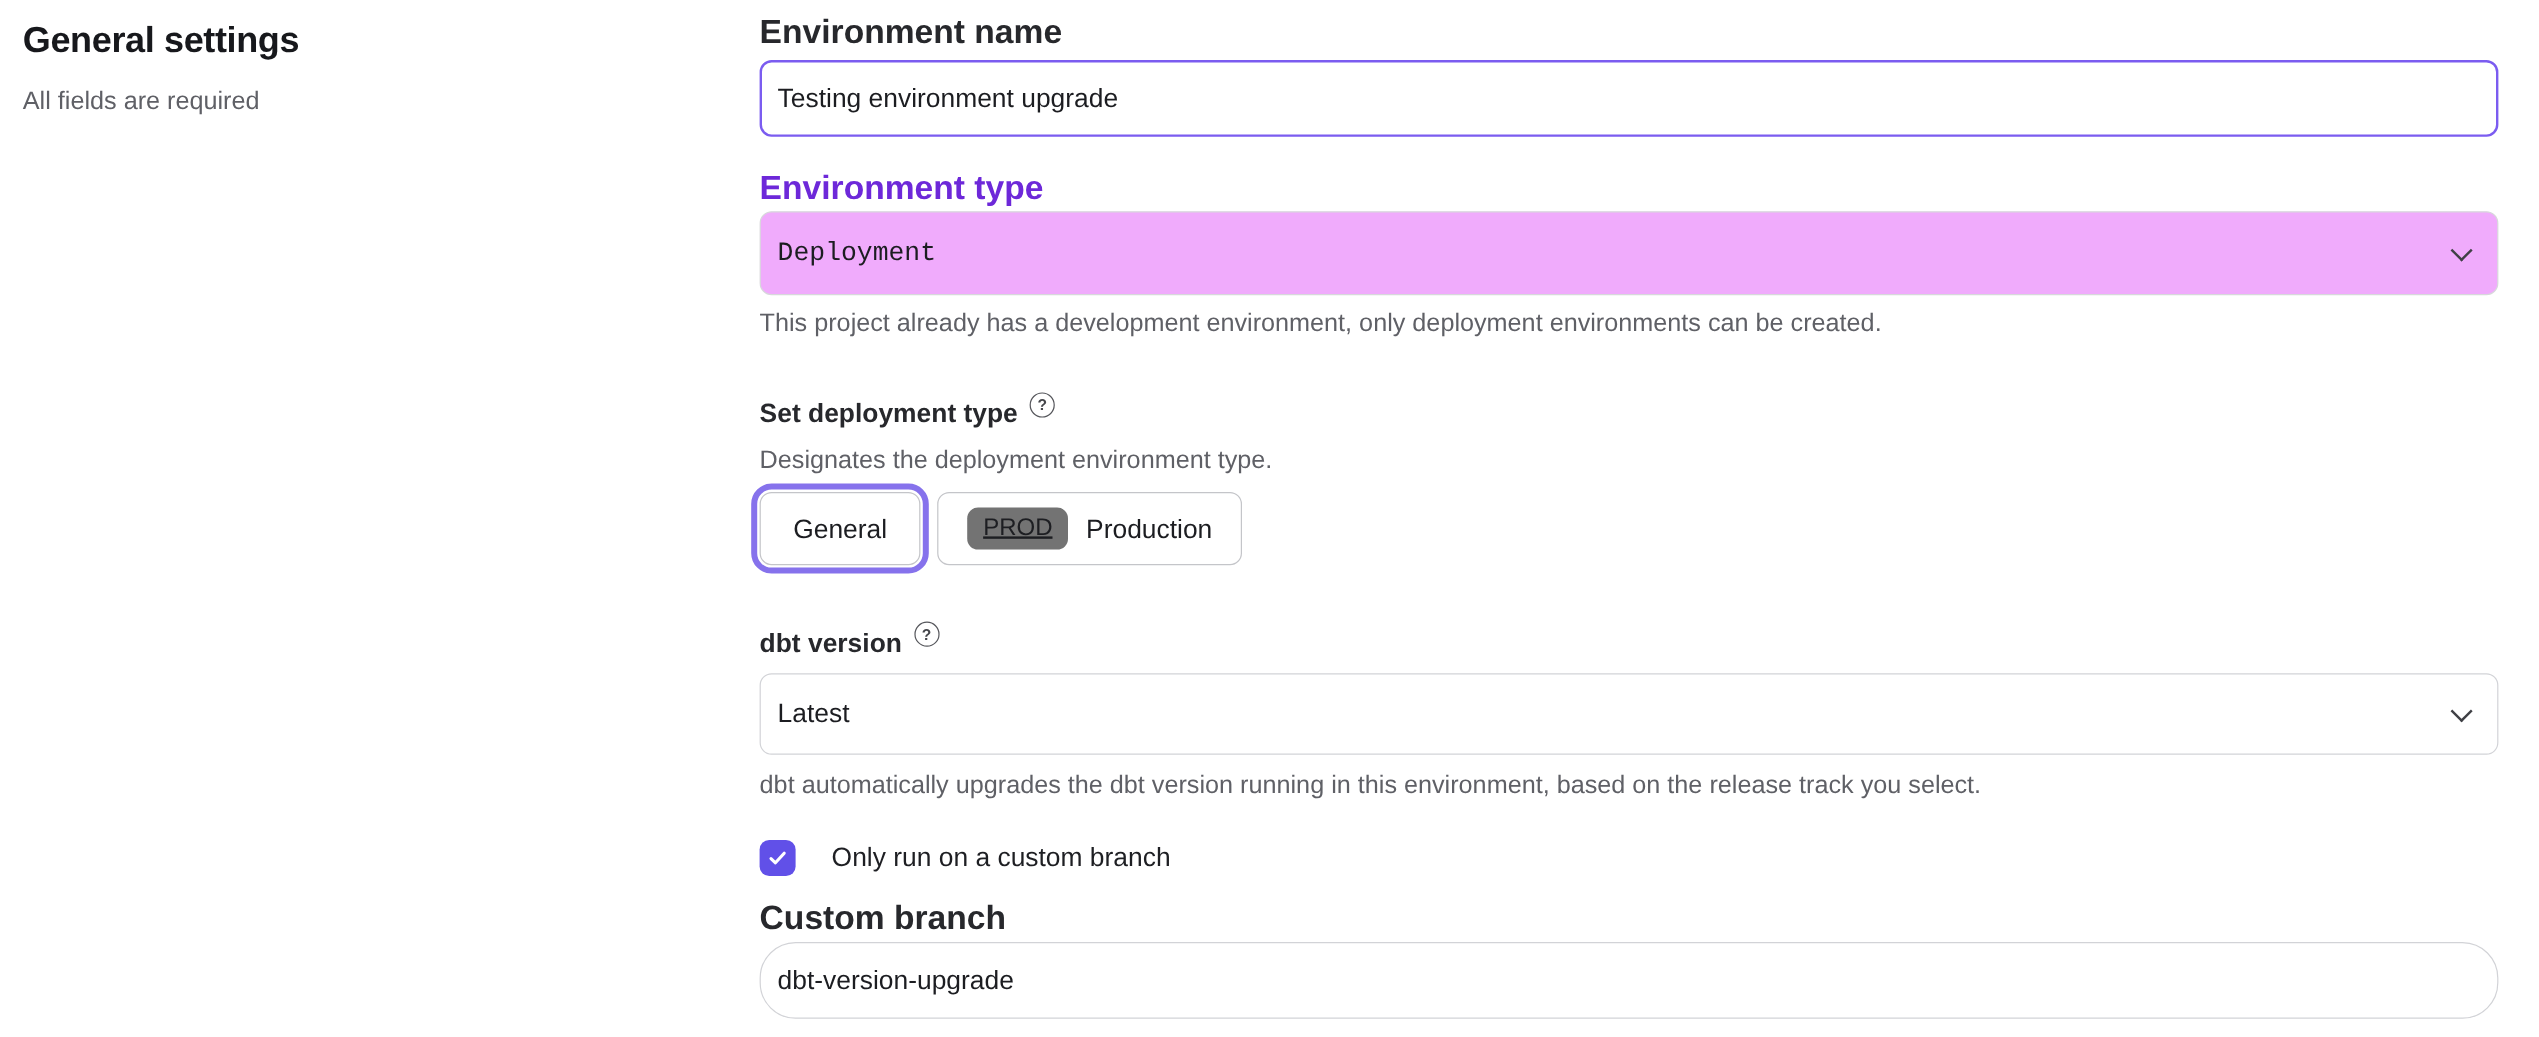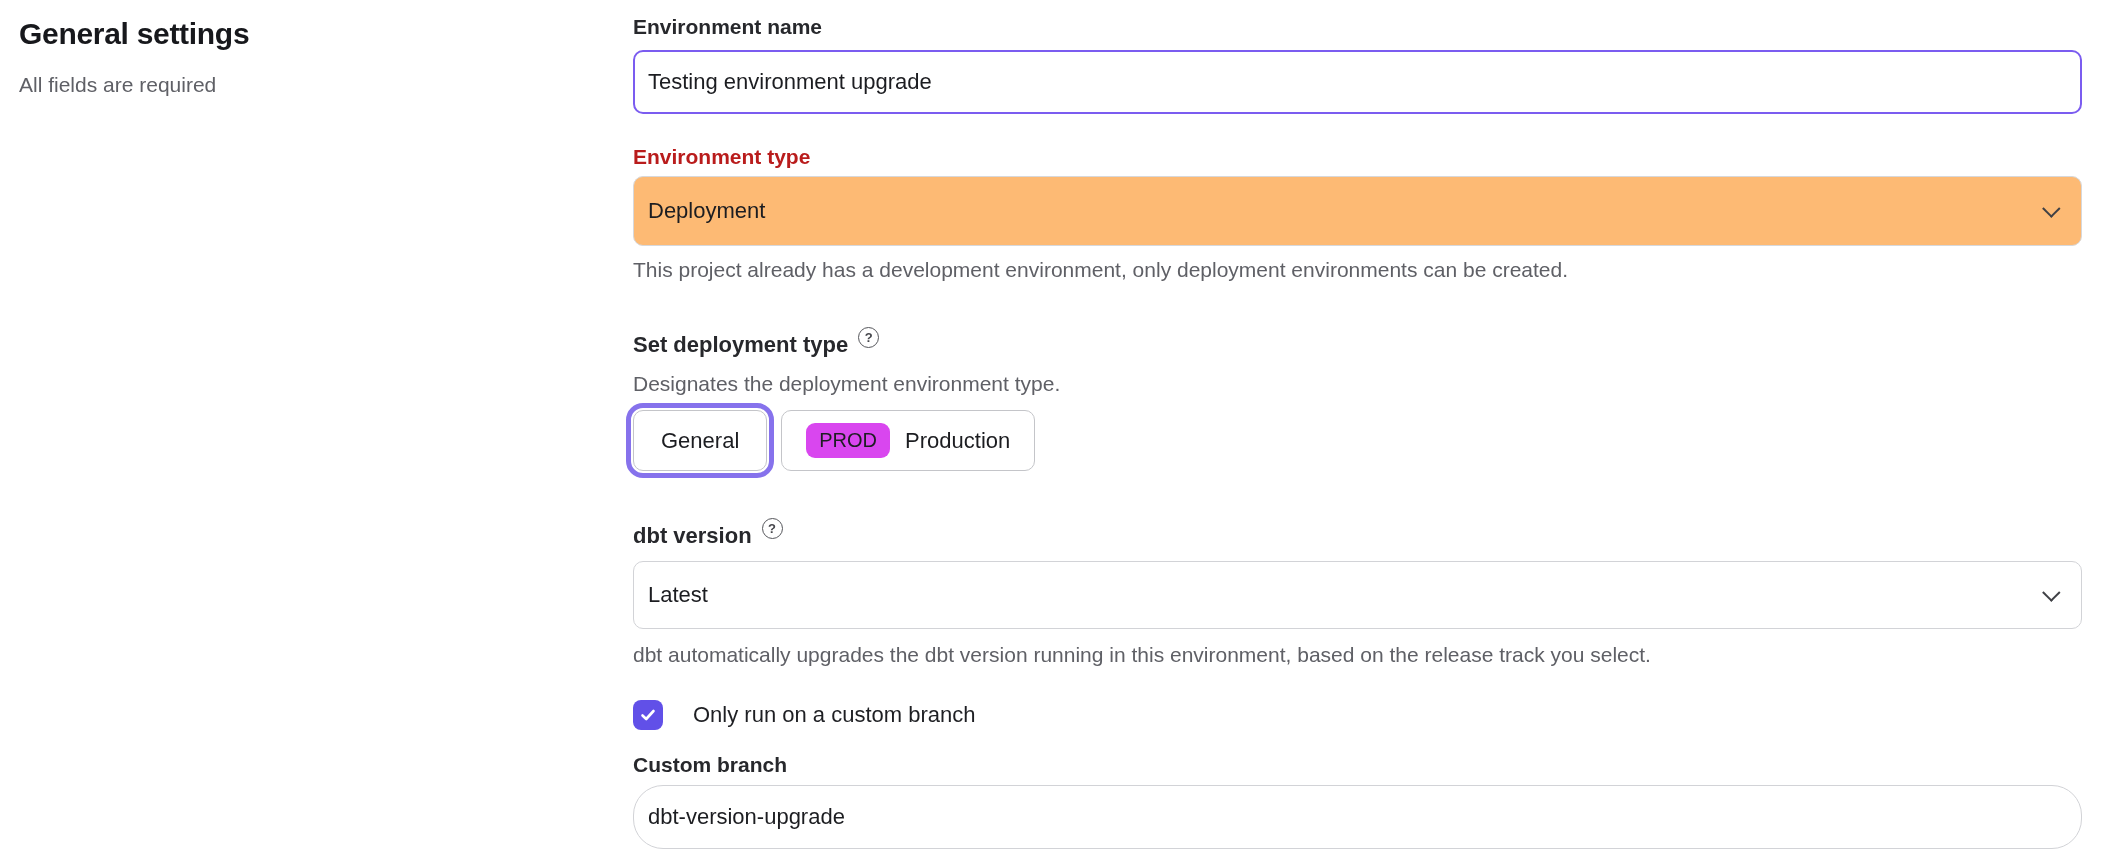--- a/index.html
+++ b/index.html
@@ -21,24 +21,24 @@
   .intro .subtitle {
     margin-top: 16px; font-size: 21px; color: #5f6066; line-height: 26px;
   }
 
   
   .form-col {
     position: absolute; left: 633px; top: 0; width: 1449px;
     display: flex; flex-direction: column; align-items: stretch;
   }
   .field-label {
-    margin-top: 12px; font-size: 21px; font-weight: 600;
+    margin-top: 12px; font-size: 28px; font-weight: 600;
     color: #27282c; line-height: 30px;
   }
-  .field-label.disabled { color: #b91c1c; }
+  .field-label.disabled { color: #6d28d9; }
   .label-row { display: flex; align-items: center; gap: 10px; }
   .help-icon {
     width: 21px; height: 21px; border: 1.6px solid #55565b; border-radius: 50%;
     display: inline-flex; align-items: center; justify-content: center;
     font-size: 13px; font-weight: 700; color: #45464b; line-height: 1;
   }
   .text-input {
     height: 64px; width: 100%; border-radius: 10px; background: #fff;
     border: 1.5px solid #d2d3d7; font-size: 22px; color: #1c1d21;
     padding: 0 20px 0 14px;
@@ -46,21 +46,21 @@
     outline: none;
   }
   .text-input.focused { border: 2.5px solid #7b5cf0; padding-left: 13px; }
   .select-box {
     height: 70px; width: 100%; border-radius: 10px;
     border: 1.5px solid #d2d3d7; background: #fff;
     display: flex; align-items: center; justify-content: space-between;
     padding: 0 26px 0 14px; font-size: 22px; color: #1c1d21;
     cursor: pointer;
   }
-  .select-box.disabled { background: #fdba74; border-color: #d7d8db; cursor: default; }
+  .select-box.disabled { background: #f0abfc; border-color: #d7d8db; cursor: default; font-family: Liberation Mono, monospace; }
   .chevron {
     width: 13px; height: 13px; border-right: 2.2px solid #3f4045;
     border-bottom: 2.2px solid #3f4045; transform: rotate(45deg) translateY(-4px);
   }
   .helper {
     font-size: 21px; color: #5f6066; line-height: 28px;
   }
   .helper.mt10 { margin-top: 10px; }
   .helper.mt12 { margin-top: 12px; }
 
@@ -76,21 +76,21 @@
     font-family: "Liberation Sans", "DejaVu Sans", sans-serif;
   }
   .type-btn.selected {
     outline: 5px solid #8672ec; outline-offset: 2px; padding: 0 27px;
   }
   .env-badge {
     display: inline-flex; align-items: center; justify-content: center;
     border-radius: 9px; padding: 6px 13px; font-size: 20px; color: #1d1e22;
   }
   .env-badge.stg { background: #c3f4cc; }
-  .env-badge.prod { background: #d946ef; }
+  .env-badge.prod { background: #737373; text-decoration: underline; }
 
   
   .checkbox-row { margin-top: 31px; display: flex; align-items: center; gap: 30px; }
   .checkbox {
     width: 30px; height: 30px; border-radius: 8px; background: #6150e8;
     display: flex; align-items: center; justify-content: center; cursor: pointer;
     flex: 0 0 auto;
   }
   .checkbox svg { display: block; }
   .checkbox-label { font-size: 22px; font-weight: 500; color: #1e1f23; }

